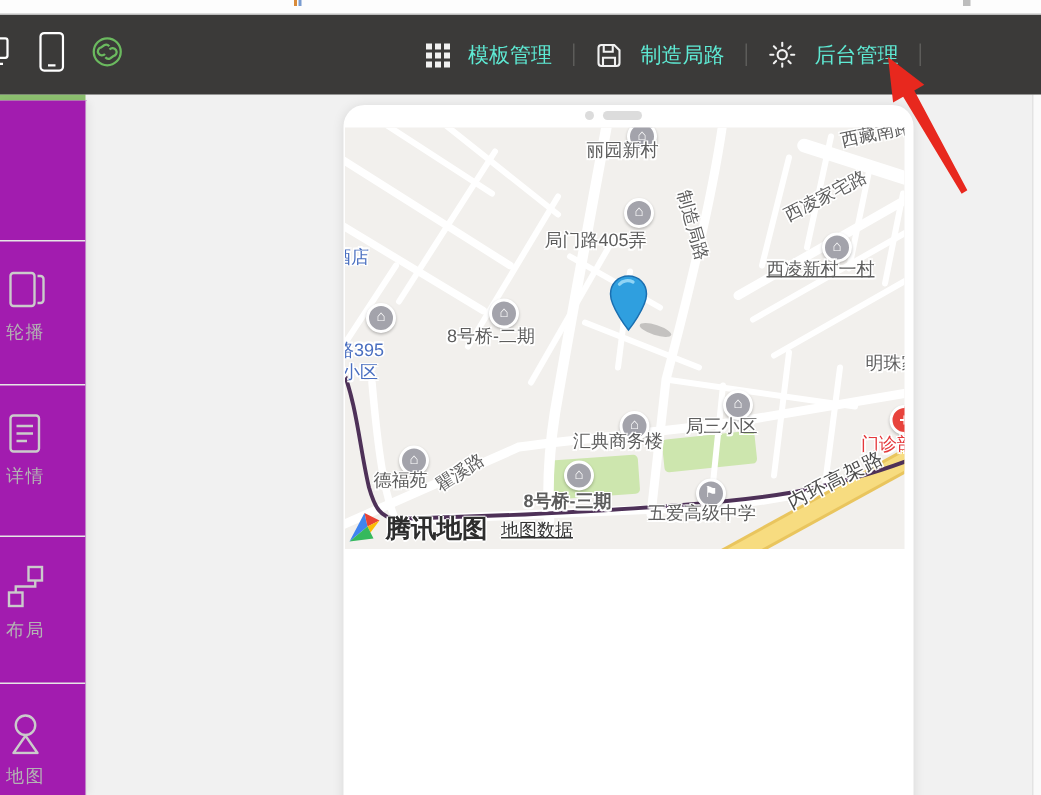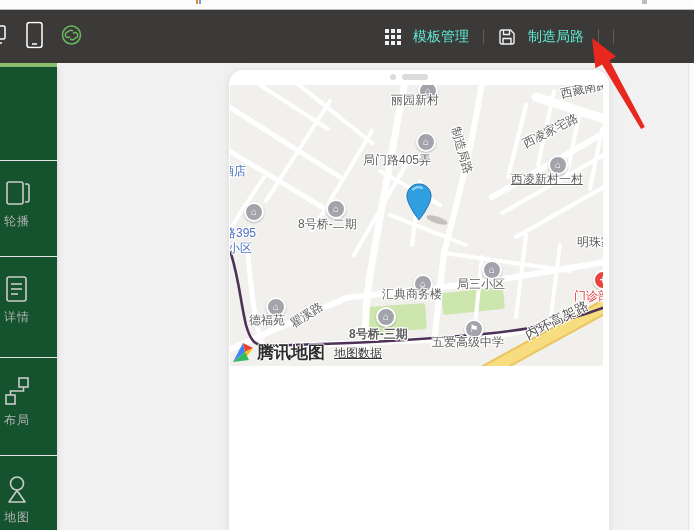--- a/index.html
+++ b/index.html
@@ -16,21 +16,21 @@
   .topbar{position:absolute;left:0;top:10px;width:694px;height:53px;background:#3b3a39;z-index:4;}
   .tb-left{position:absolute;left:0;top:0;height:100%;}
   .tb-left .icon{position:absolute;top:50%;transform:translateY(-50%);}
   .tb-menu{position:absolute;right:80px;top:0;height:100%;display:flex;align-items:center;gap:14px;}
   .menu-item{display:flex;align-items:center;gap:12px;color:#5eead4;font-size:14px;cursor:pointer;white-space:nowrap;justify-content:space-between;}
   .menu-sep{width:1px;height:15px;background:#5d5c5a;}
   .grid-icon{display:grid;grid-template-columns:repeat(3,4px);grid-template-rows:repeat(3,4px);gap:2px;}
   .grid-icon span{background:#f1f1f1;width:4px;height:4px;}
   
   .green-strip{position:absolute;left:0;top:63px;width:57px;height:4px;background:#8cbf6f;z-index:3;}
-  .sidebar{position:absolute;left:0;top:67px;width:57px;height:463px;background:#14532d;border-right:1px solid #e3e3e3;box-shadow:2px 0 5px rgba(0,0,0,.05);overflow:hidden;z-index:3;}
+  .sidebar{position:absolute;left:0;top:67px;width:57px;height:463px;background:#a21caf;border-right:1px solid #e3e3e3;box-shadow:2px 0 5px rgba(0,0,0,.05);overflow:hidden;z-index:3;}
   .side-inner{position:absolute;left:-23px;top:0;width:80px;}
   .side-spacer{height:93px;}
   .side-item{border-top:1px solid #e6e6e6;display:flex;flex-direction:column;align-items:center;padding-top:18px;box-sizing:border-box;cursor:pointer;}
   .side-item .lbl{margin-top:6px;font-size:12px;color:#b3b3b3;letter-spacing:1px;}
   .side-item svg{stroke:#cbcbcb;fill:none;stroke-width:1.6;}
   
   .phone{position:absolute;left:229px;top:70px;width:380px;height:470px;background:#fff;border-radius:14px 14px 0 0;box-shadow:0 1px 8px rgba(0,0,0,.10);z-index:2;}
   .cam-dot{position:absolute;left:161px;top:4px;width:6px;height:6px;border-radius:50%;background:#dcdcdc;}
   .speaker{position:absolute;left:173px;top:4px;width:26px;height:6px;border-radius:3px;background:#dcdcdc;}
   .map{position:absolute;left:1px;top:15px;width:373px;height:281px;background:#f2f0ed;overflow:hidden;cursor:grab;}
@@ -109,20 +109,38 @@
         <svg width="18" height="18" viewBox="0 0 18 18">
           <g fill="none" stroke="#f1f1f1" stroke-width="1.4">
             <path d="M2,4 a2,2 0 0 1 2,-2 h8.5 L16,5.5 V14 a2,2 0 0 1 -2,2 H4 a2,2 0 0 1 -2,-2 Z"></path>
             <path d="M5.5,2 v4.5 h6 V2"></path>
             <path d="M5,16 v-5.5 h8 V16"></path>
           </g>
         </svg>
         <span>制造局路</span>
       </div>
       <span class="menu-sep"></span>
+      <div class="menu-item">
+        <svg width="19" height="19" viewBox="0 0 19 19">
+          <g fill="none" stroke="#f1f1f1" stroke-width="1.4">
+            <circle cx="9.5" cy="9.5" r="3.1"></circle>
+            <g stroke-linecap="round">
+              <line x1="9.5" y1="1.5" x2="9.5" y2="3.6"></line>
+              <line x1="9.5" y1="15.4" x2="9.5" y2="17.5"></line>
+              <line x1="1.5" y1="9.5" x2="3.6" y2="9.5"></line>
+              <line x1="15.4" y1="9.5" x2="17.5" y2="9.5"></line>
+              <line x1="3.9" y1="3.9" x2="5.4" y2="5.4"></line>
+              <line x1="13.6" y1="13.6" x2="15.1" y2="15.1"></line>
+              <line x1="3.9" y1="15.1" x2="5.4" y2="13.6"></line>
+              <line x1="13.6" y1="5.4" x2="15.1" y2="3.9"></line>
+            </g>
+          </g>
+        </svg>
+        <span>后台管理</span>
+      </div>
       <span class="menu-sep"></span>
     </nav>
 </div>
 
 <div class="green-strip"></div>
 <aside class="sidebar">
   <div class="side-inner" id="side-inner">
       <div class="side-spacer"></div>
       <div class="side-item" style="height: 96px;">
         <svg width="30" height="28" viewBox="0 0 30 28">
@@ -246,21 +264,21 @@
 
     <div class="pin-wrap">
       <svg width="50" height="44" viewBox="0 0 50 44">
         <ellipse cx="31" cy="37" rx="11" ry="3.4" fill="rgba(90,90,90,.30)" transform="rotate(18 31 37)"></ellipse>
         <path d="M13,1 C6,1 1,6.4 1,13 C1,22 13,37 13,37 C13,37 25,22 25,13 C25,6.4 20,1 13,1 Z" fill="#2f9fdf" stroke="#1b6fb0" stroke-width="1"></path>
         <path d="M7,6.5 C9,4 13,3.5 16,5" stroke="#8fd4f5" stroke-width="2.2" fill="none" stroke-linecap="round"></path>
       </svg>
     </div>
 
     <div class="attr">
-      <span style="display:flex;align-items:center;gap:3px;">
+      <span style="display:flex;align-items:flex-start;gap:3px;">
         <svg width="22" height="22" viewBox="0 0 22 22">
           <polygon points="1,20 11,1 13,10" fill="#3f84f0"></polygon>
           <polygon points="11,1 21,6 13,10" fill="#e94335"></polygon>
           <polygon points="13,10 21,6 15,14" fill="#fbbc05"></polygon>
           <polygon points="1,20 13,10 17,18" fill="#35b95d"></polygon>
         </svg>
         <span class="logo-txt">腾讯地图</span>
       </span>
       <span class="data-link">地图数据</span>
     </div>

